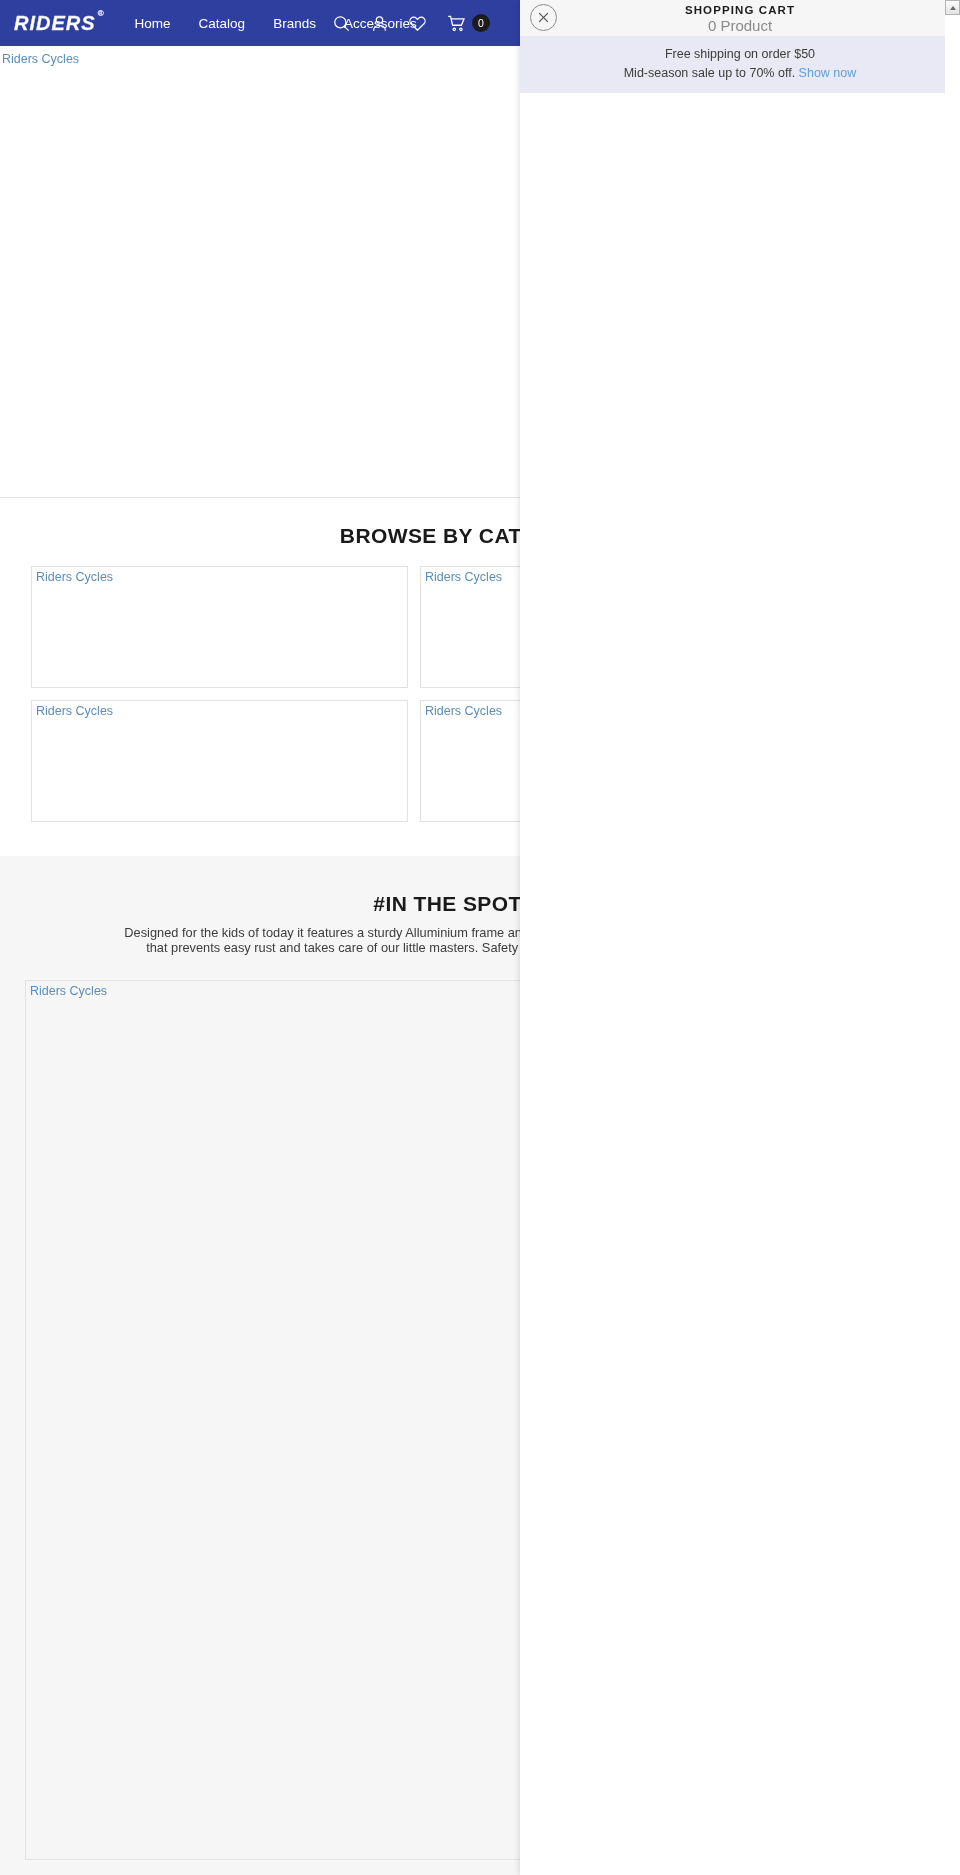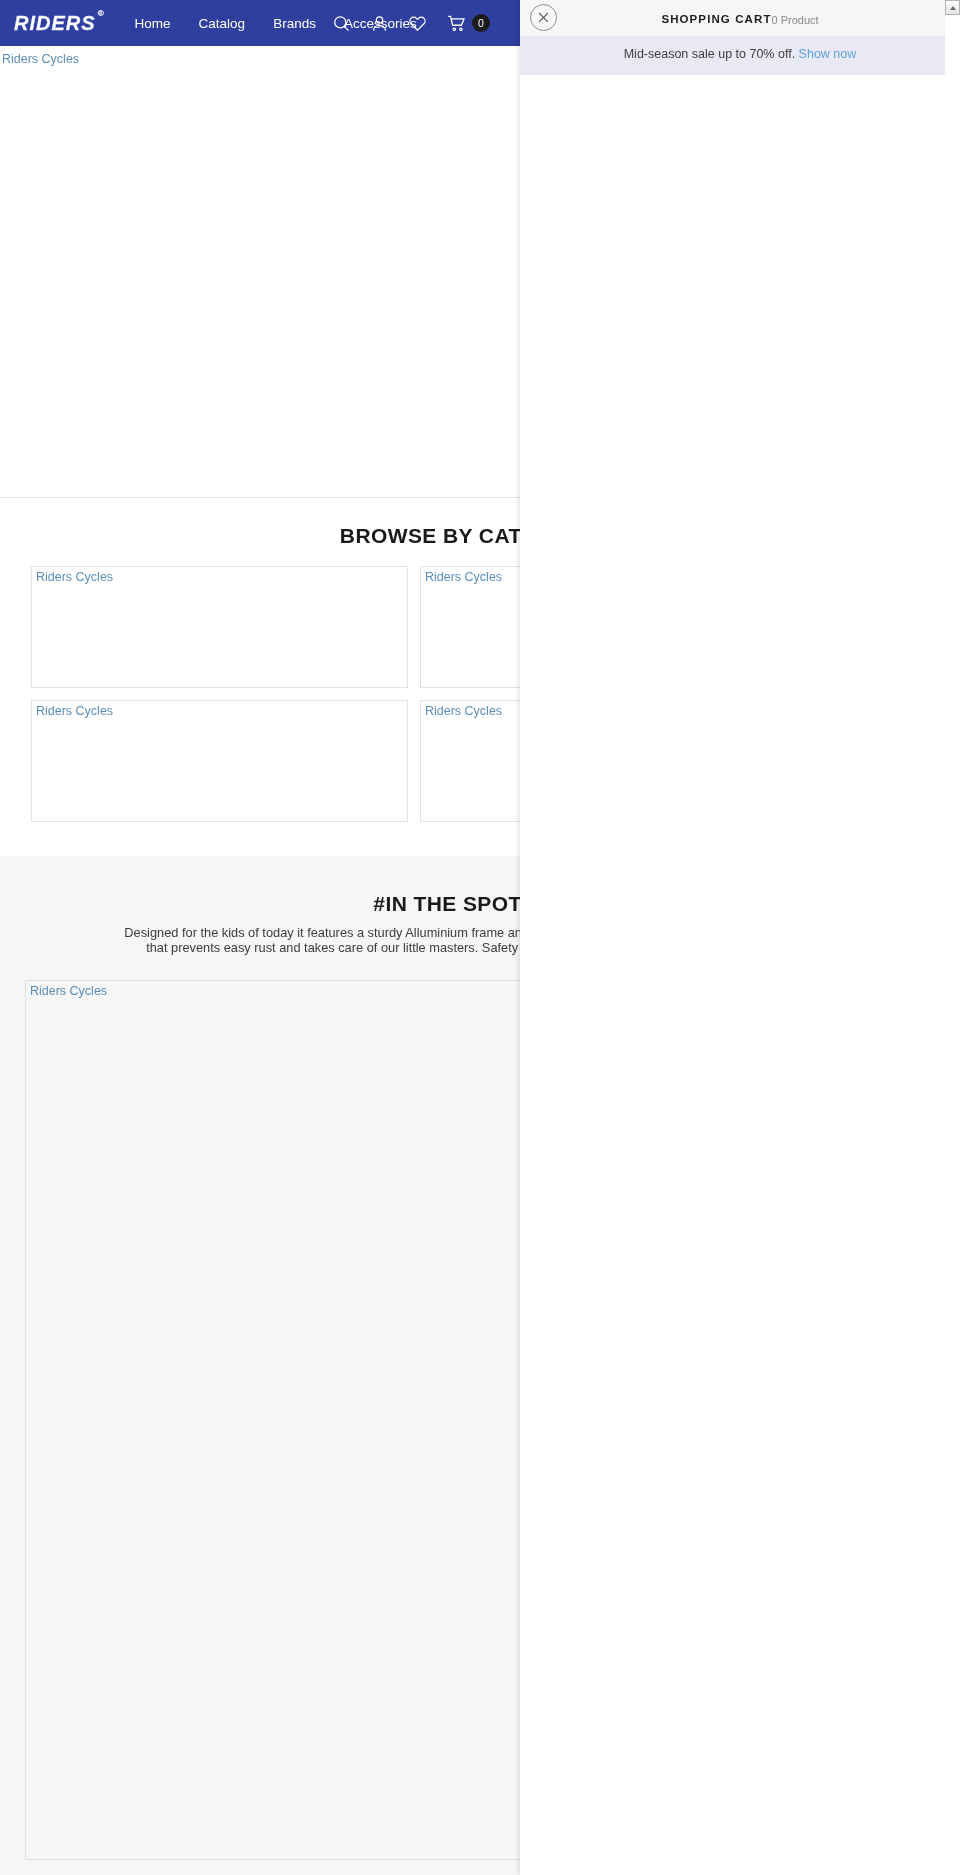--- a/index.html
+++ b/index.html
@@ -176,21 +176,21 @@
     height: 1875px;
     background: #ffffff;
     box-shadow: -1px 0 6px rgba(0,0,0,0.13);
     z-index: 40;
   }
   .drawer-head {
     position: relative;
     height: 36px;
     background: #f6f6f7;
     display: flex;
-    flex-direction: row;
+    flex-direction: column;
     align-items: center;
     justify-content: center;
     padding-top: 2px;
   }
   .drawer-close {
     position: absolute;
     left: 10px; top: 4px;
     width: 27px; height: 27px;
     border: 1px solid #8d8d8d;
     border-radius: 50%;
@@ -200,21 +200,21 @@
     cursor: pointer;
     background: #f6f6f7;
   }
   .drawer-title {
     font-size: 11.5px;
     font-weight: bold;
     letter-spacing: 1.1px;
     color: #1c1c1c;
   }
   .drawer-count {
-    font-size: 11px;
+    font-size: 15px;
     color: #8a8a8a;
     margin-top: 1px;
   }
   .drawer-banner {
     background: #e9e9f5;
     text-align: center;
     padding: 9px 24px 11px 24px;
     font-size: 12.5px;
     line-height: 1.49;
     color: #3c3c3c;
@@ -362,20 +362,21 @@
         <svg width="13" height="13" viewBox="0 0 24 24" fill="none" stroke="#4a4a4a" stroke-width="2">
           <line x1="4" y1="4" x2="20" y2="20"></line>
           <line x1="20" y1="4" x2="4" y2="20"></line>
         </svg>
       </div>
       <div class="drawer-title">SHOPPING CART</div>
       <div class="drawer-count">0 Product</div>
     </div>
 
     <div class="drawer-banner">
+      <div>Free shipping on order $50</div>
       <div>
         <span>Mid-season sale up to 70% off.</span>
         <a href="#">Show now</a>
       </div>
     </div>
 
 
   </div>
 
   <div class="scrollbar">

